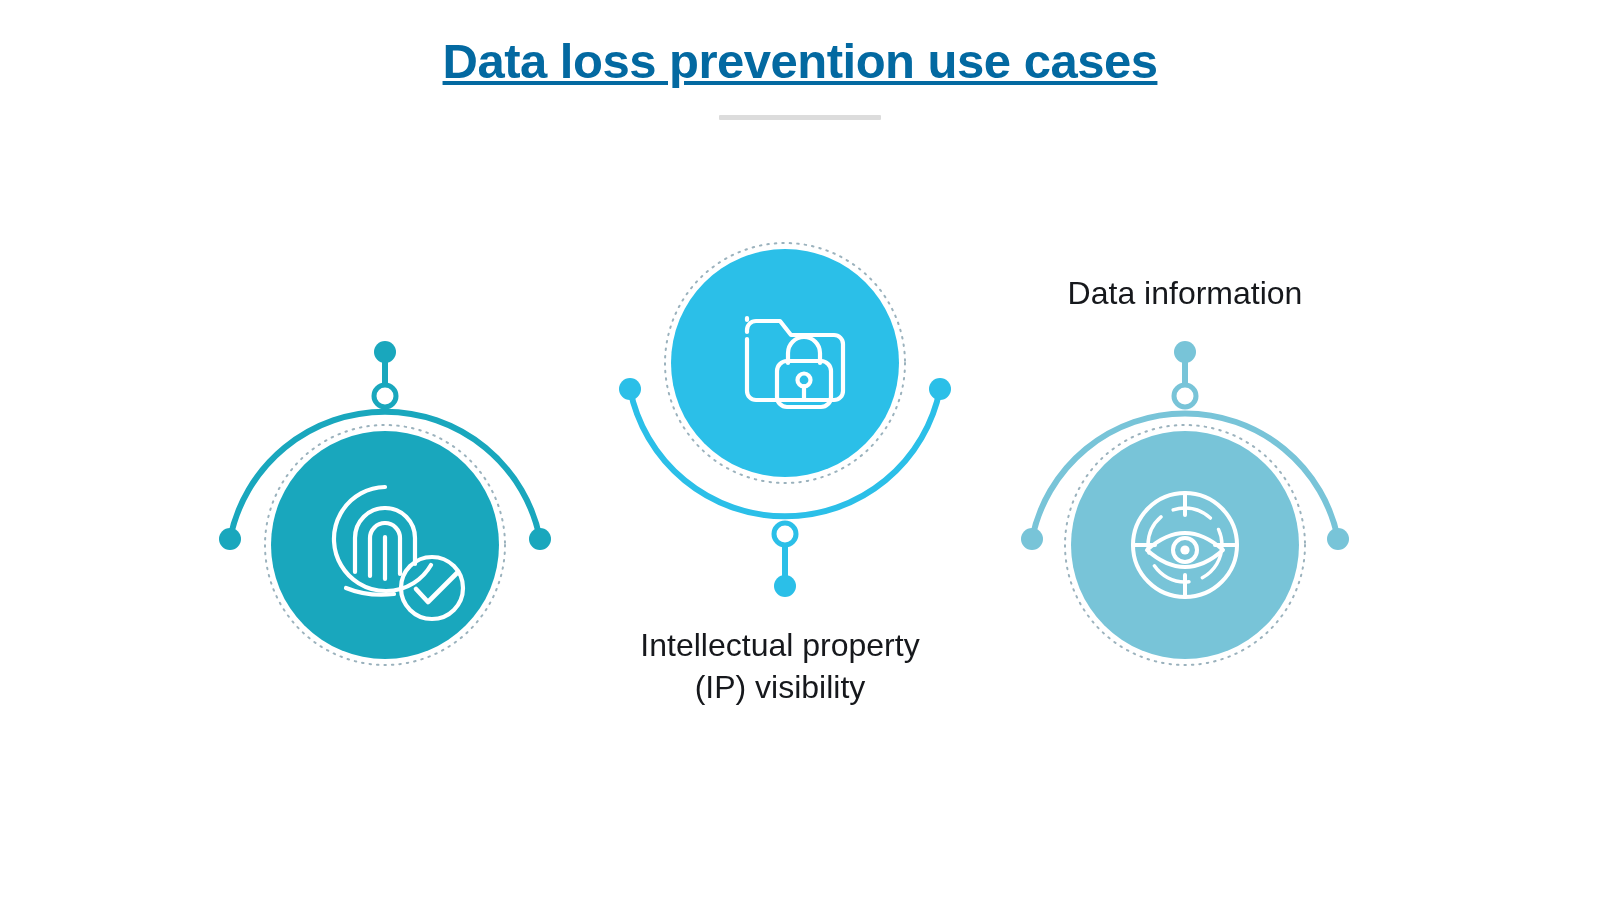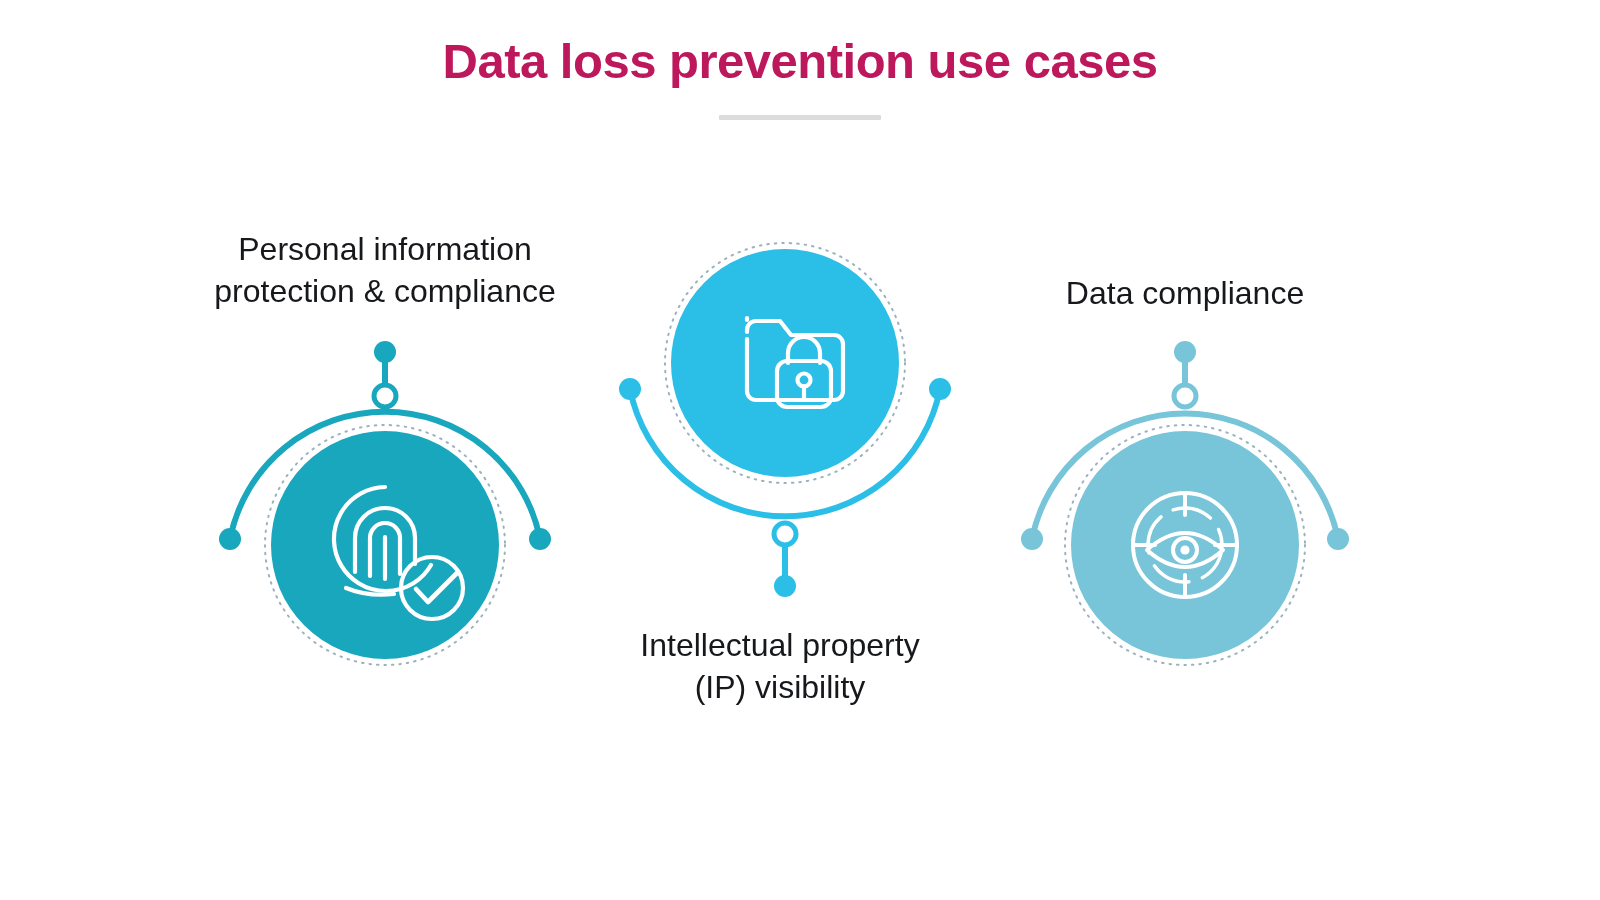--- a/index.html
+++ b/index.html
@@ -29,22 +29,23 @@
     left: 0;
     width: 1600px;
     text-align: center;
   }
   .page-title {
     margin: 0;
     font-family: "Liberation Sans", sans-serif;
     font-size: 49px;
     font-weight: bold;
     letter-spacing: -0.5px;
-    color: #be185d;
+    color: #0369a1;
     line-height: 1.12;
+    text-decoration: underline;
   }
   .title-divider {
     width: 162px;
     height: 5px;
     background: #dcdcdc;
     margin: 26px auto 0 auto;
     border-radius: 1px;
   }
 
   
@@ -104,22 +105,20 @@
         <path d="M 235 193 a 15 15 0 0 1 15 15 v 36"></path>
         <path d="M 235 193 a 15 15 0 0 0 -15 15 v 38"></path>
         <path d="M 235 207 v 42"></path>
         <path d="M 196 258 q 22 9 48 6"></path>
 
         <circle cx="282" cy="258" r="31" stroke-width="4.2"></circle>
         <path d="M 266 259 l 12 13 l 30 -30" stroke-width="4.6"></path>
       </g>
     </svg>
   </div>
-  <div class="node-label" id="label-personal">Personal information
-protection &amp; compliance</div>
 
   <div class="node" id="node-ip" style="left:555px; top:240px;">
     <svg width="460" height="370" viewBox="0 0 460 370">
 
       <circle cx="230" cy="123" r="120" fill="none" stroke="#9bb2bd" stroke-width="2" stroke-dasharray="1.5 6" stroke-linecap="round"></circle>
 
       <path d="M 75 149 A 158 158 0 0 0 385 149" fill="none" stroke="#2BBFE8" stroke-width="6" stroke-linecap="round"></path>
 
       <circle cx="75" cy="149" r="11" fill="#2BBFE8"></circle>
       <circle cx="385" cy="149" r="11" fill="#2BBFE8"></circle>
@@ -170,15 +169,15 @@
         <path d="M 230 245 v 22"></path>
         <path d="M 178 215 h 22"></path>
         <path d="M 260 215 h 22"></path>
 
         <path d="M 192 220 q 38 -34 76 0 q -38 34 -76 0 z"></path>
         <circle cx="230" cy="220" r="12"></circle>
         <circle cx="230" cy="220" r="4.6" fill="#ffffff" stroke="none"></circle>
       </g>
     </svg>
   </div>
-  <div class="node-label" id="label-visibility">Data compliance</div>
+  <div class="node-label" id="label-visibility">Data information</div>
 
 </div>
 
 </body></html>

